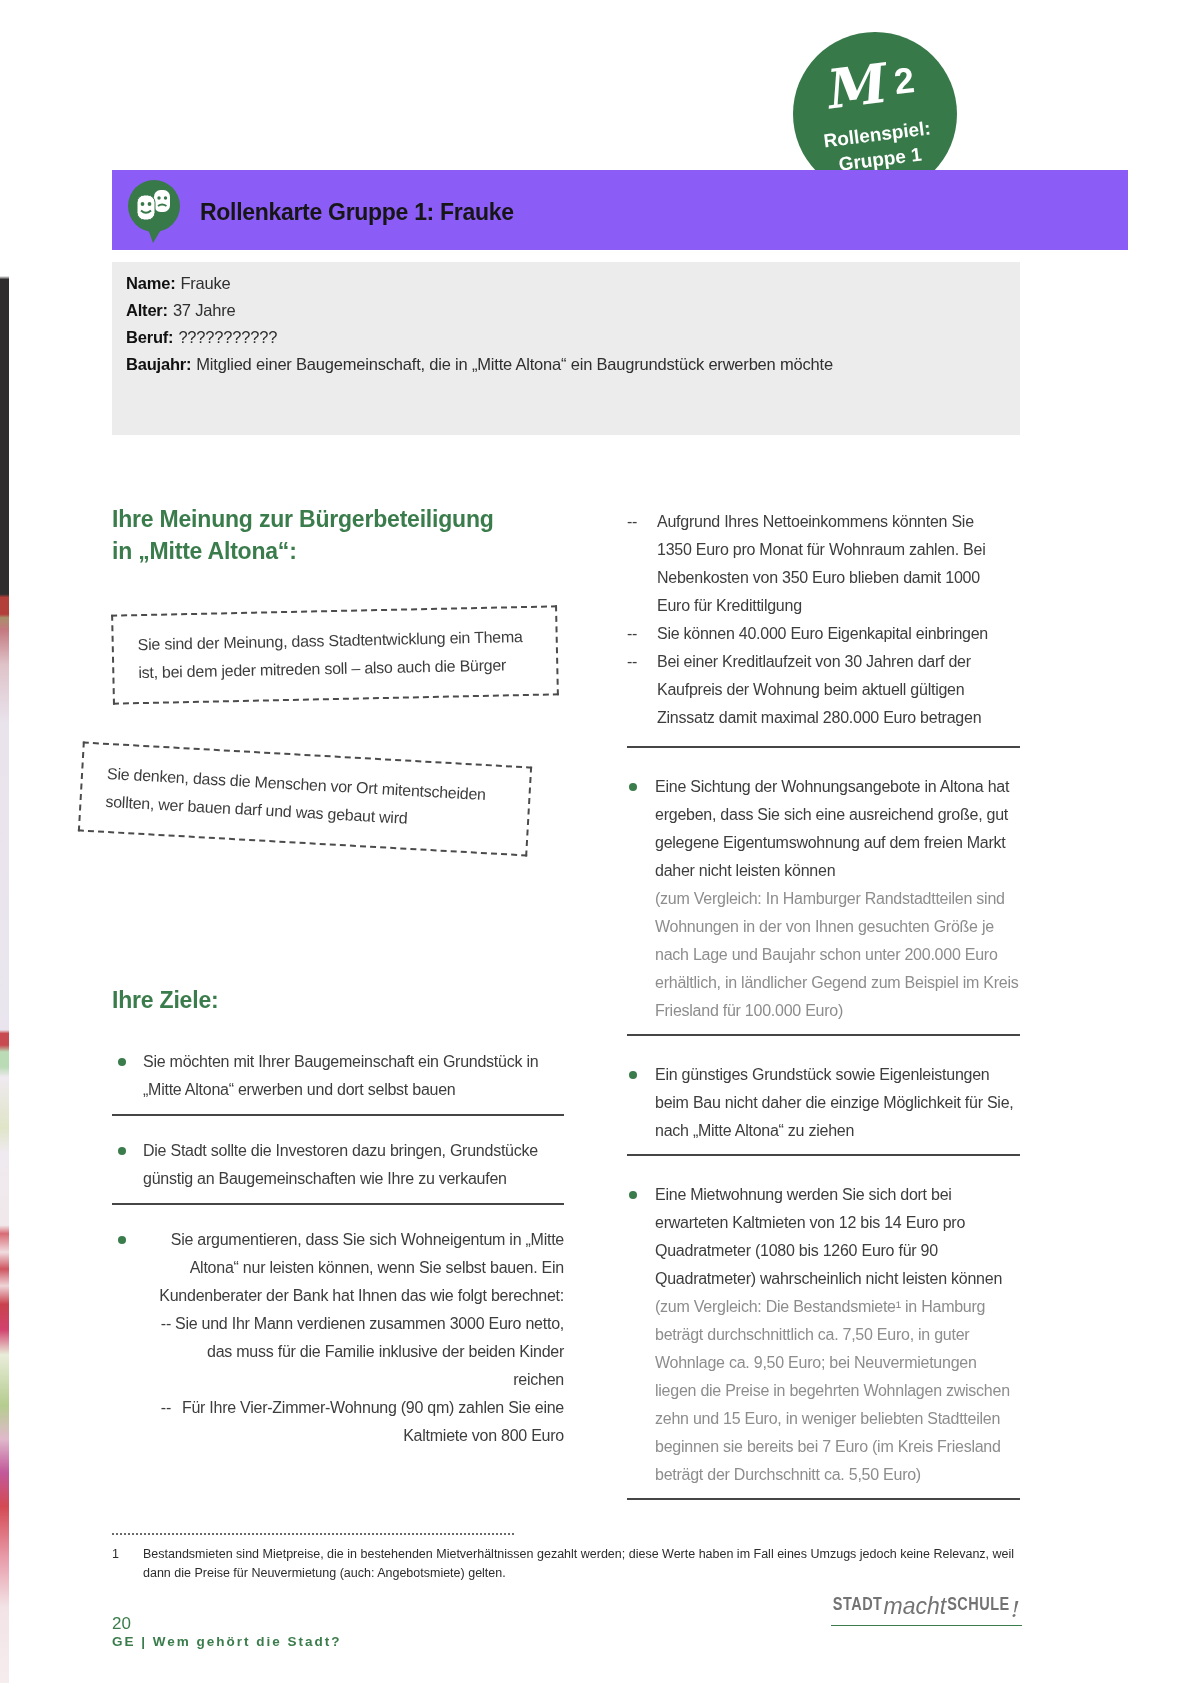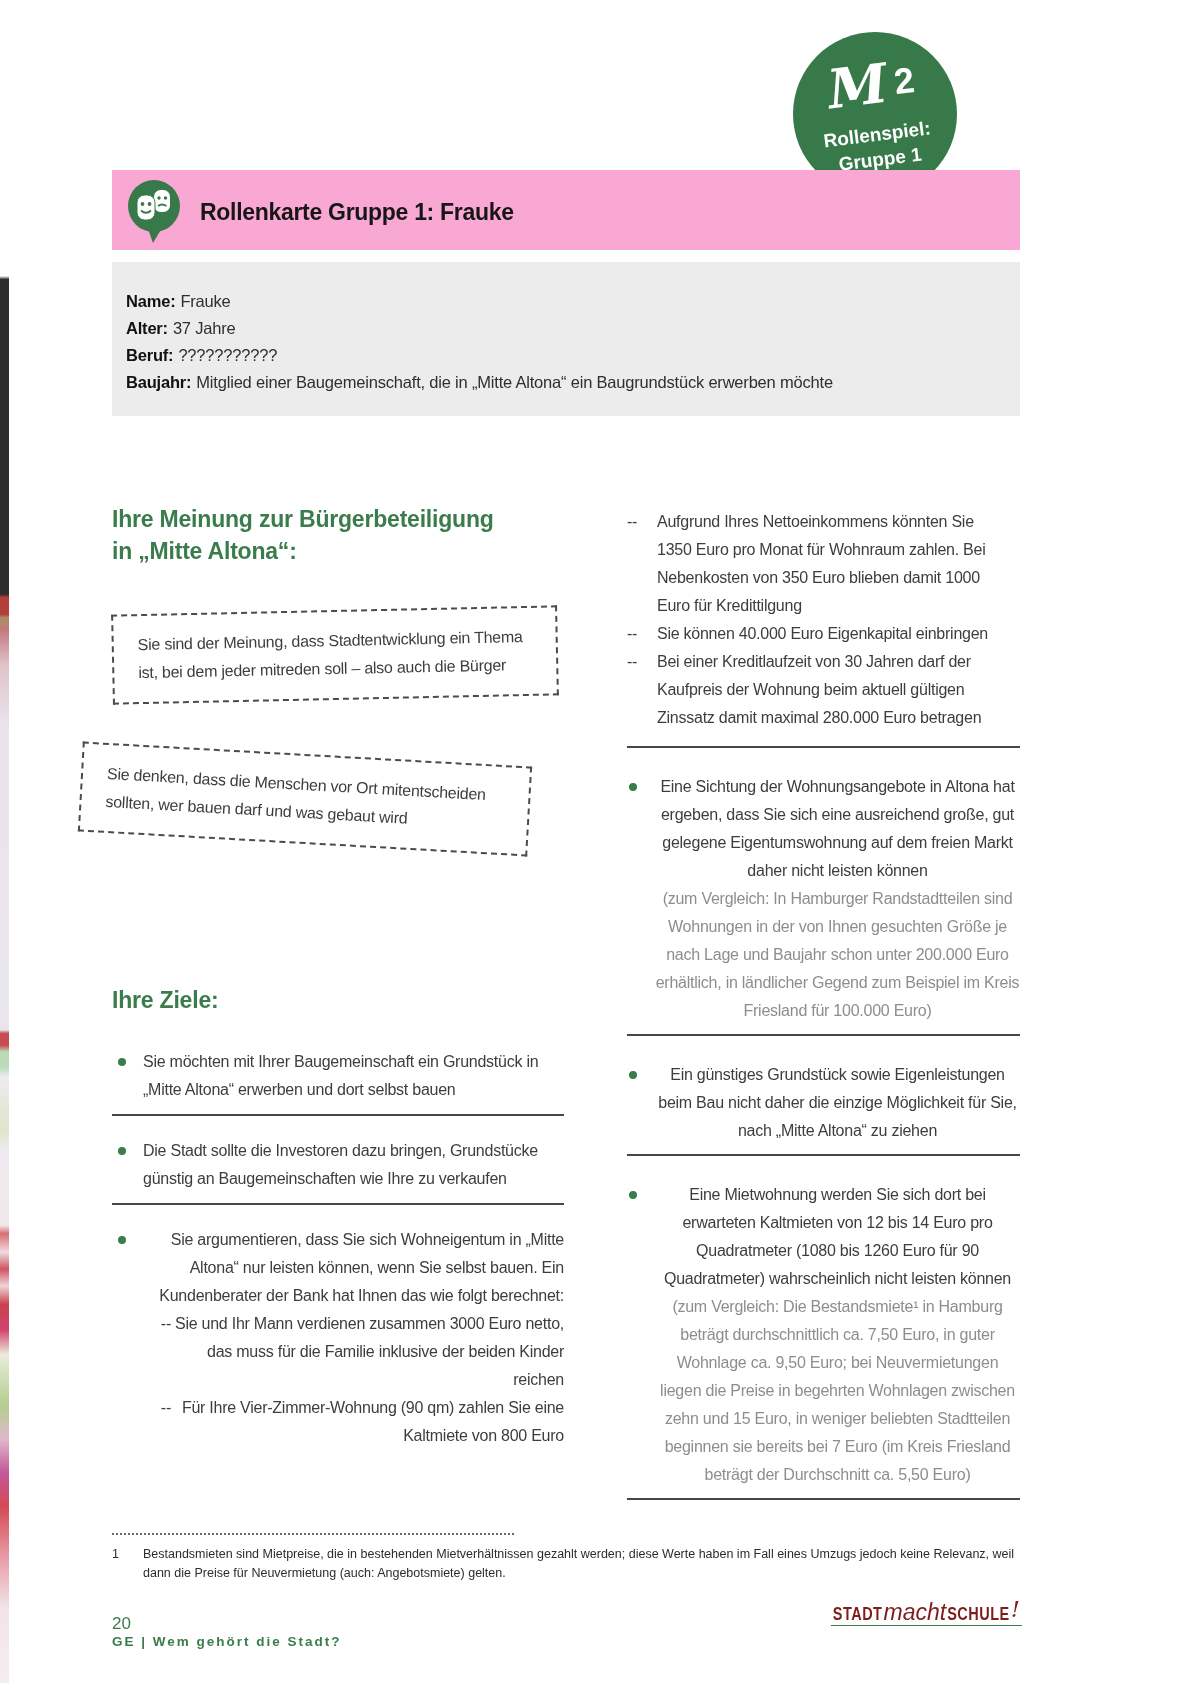--- a/index.html
+++ b/index.html
@@ -46,29 +46,29 @@
   .badge-m-row { line-height:50px; }
   .badge-m {
     font-family:"DejaVu Serif", serif; font-style:italic; font-weight:bold;
     font-size:54px;
   }
   .badge-num { font-weight:bold; font-size:36px; margin-left:7px; position:relative; top:-6px; }
   .badge-sub { font-weight:bold; font-size:19px; line-height:24px; }
   .badge-group { font-weight:bold; font-size:19px; line-height:26px; }
 
   
-  .titlebar { left:112px; top:170px; width:908px; height:80px; background:#f9a8d4; }
+  .titlebar { left:112px; top:170px; width:1016px; height:80px; background:#8b5cf6; }
   .titlebar-icon { position:absolute; left:13px; top:8px; width:58px; height:66px; }
   .doc-title {
     position:absolute; left:88px; top:0; height:80px; line-height:84px;
     font-size:23px; font-weight:bold; color:#161616; letter-spacing:-0.3px;
   }
 
   
-  .infobox { left:112px; top:262px; width:908px; height:154px; background:#ececec; padding:26px 20px 0 14px; }
+  .infobox { left:112px; top:262px; width:908px; height:173px; background:#ececec; padding:8px 20px 0 14px; }
   .info-row { font-size:16.5px; line-height:27px; color:#2f2f2f; letter-spacing:-0.2px; }
   .info-label { font-weight:bold; color:#111; margin-right:5px; }
 
   h2.green-head {
     color:#3a7c4b; font-size:23px; line-height:32px; font-weight:bold;
     letter-spacing:-0.2px; white-space:pre-line;
   }
   .opinion-heading { left:112px; top:503px; width:460px; }
   .goals-heading { left:112px; top:984px; width:300px; }
 
@@ -92,38 +92,38 @@
   }
   .subitem { display:flex; }
   .subitem .dash { width:28px; flex:none; }
   .subitem .sub-text { flex:1; }
 
   
   .col-right { left:627px; top:508px; width:393px; }
   .calc-group { border-bottom:2px solid #464646; padding:0 26px 14px 0; margin-bottom:25px; }
   .calc-item { display:flex; }
   .calc-item .dash { width:30px; flex:none; }
-  .rbullet { position:relative; padding:0 0 9px 28px; border-bottom:2px solid #464646; margin-bottom:25px;text-align:center; }
+  .rbullet { position:relative; padding:0 0 9px 28px; border-bottom:2px solid #464646; margin-bottom:25px; }
   .rbullet .dot { left:2px; }
   .note-text { color:#8d8d8d; }
 
   
   .fn-sep { left:112px; top:1533px; width:402px; border-top:2px dotted #6a6a6a; height:0; }
   .footnote { left:112px; top:1545px; width:908px; display:flex; font-size:12.5px; line-height:19px; color:#2c2c2c; }
   .fn-marker { width:31px; flex:none; }
   .fn-text { flex:1; }
 
   
   .footer-left { left:112px; top:1614px; display:flex; align-items:baseline; color:#3a7c4b;flex-direction:column; }
   .page-number { font-size:17px; margin-right:47px; }
   .section-title { font-size:13.5px; font-weight:bold; letter-spacing:2px; }
   .logo {
-    top:1596px; right:168px; color:#7f1d1d;
+    top:1596px; right:168px; color:#737373;
     border-bottom:1.5px solid #3a7c4b; padding:0 2px 3px 2px;
-    display:flex; align-items:flex-end;
+    display:flex; align-items:flex-start;
   }
   .logo-caps { font-size:14.5px; font-weight:bold; letter-spacing:0.5px; transform:scaleY(1.25); }
   .logo-script { font-family:Liberation Sans, sans-serif; font-style:italic; font-size:23px; line-height:20px; margin:0 1px; }
   .logo-bang { font-family:"DejaVu Serif", serif; font-style:italic; font-size:23px; margin-left:1px; }
 </style>
 </head>
 <body>
 
 <div class="abs edge-strip"></div>
 

